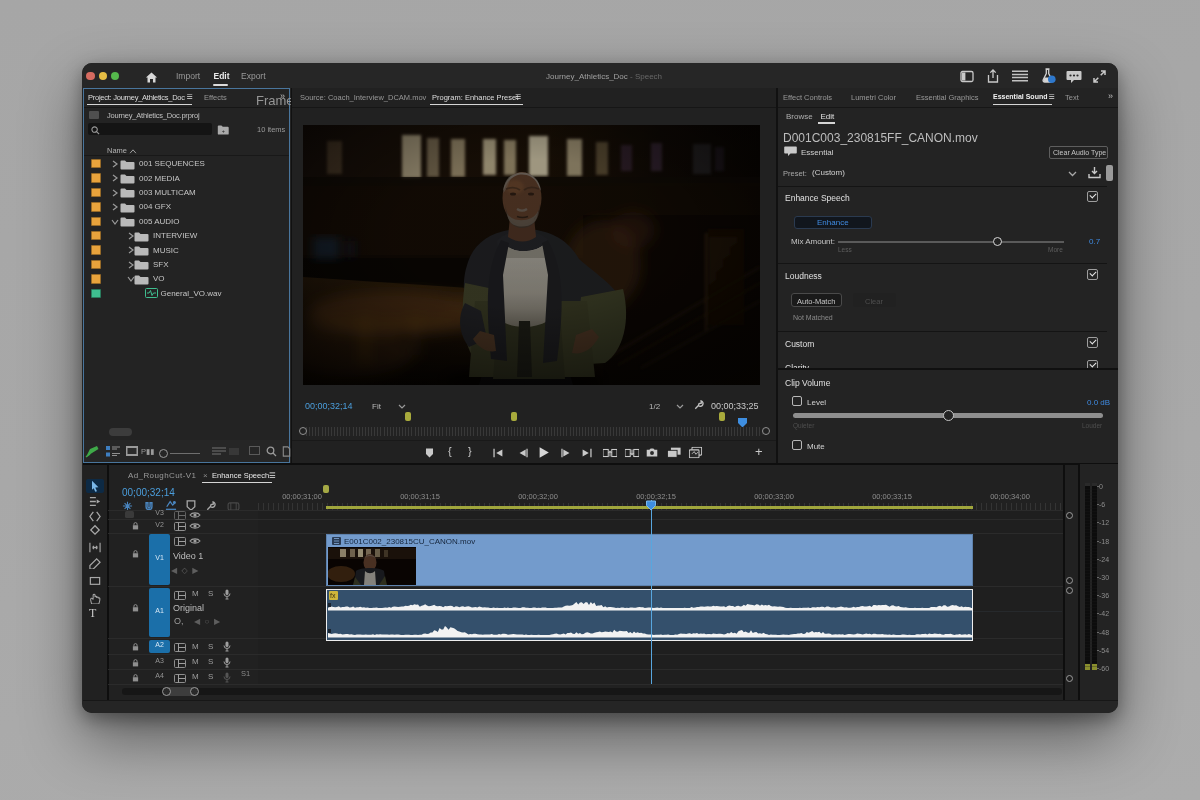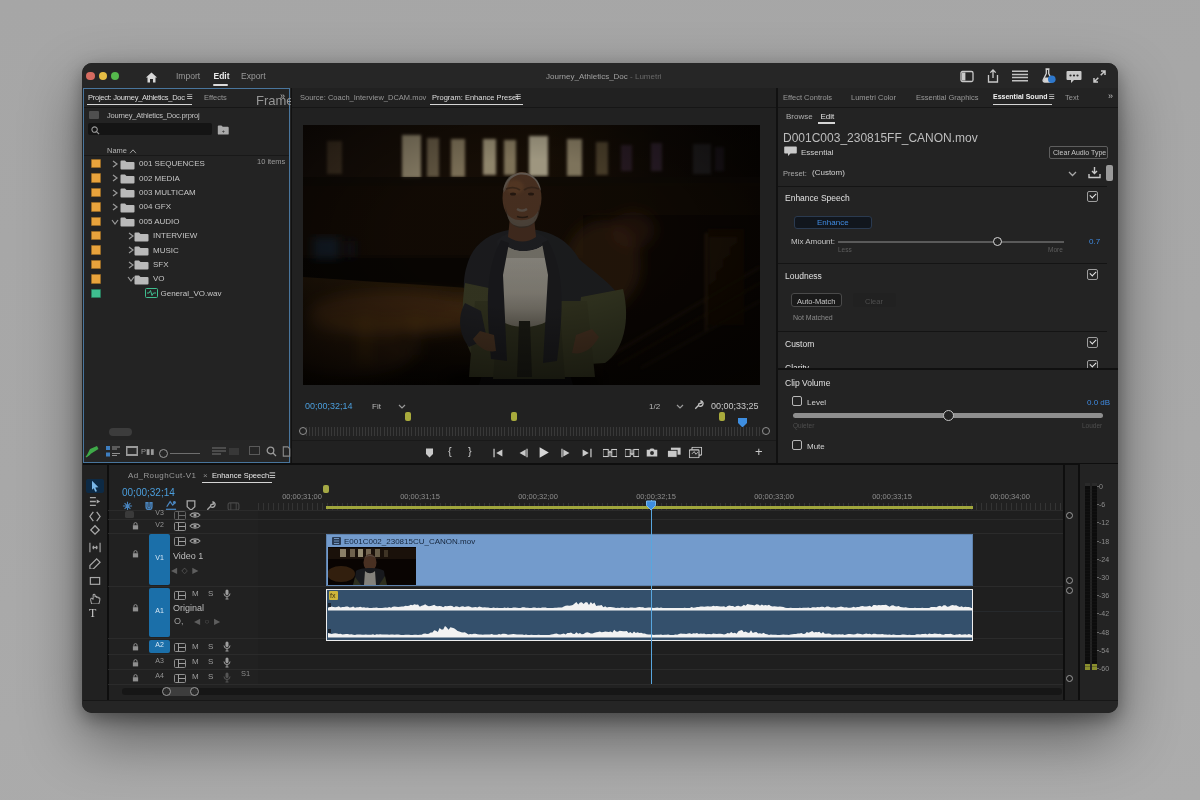--- a/index.html
+++ b/index.html
@@ -28,21 +28,21 @@
   <div class="abs" style="left:86.3px;top:71.6px;width:8.5px;height:8.5px;border-radius:50%;background:#d66b60;"></div>
   <div class="abs" style="left:98.6px;top:71.6px;width:8.5px;height:8.5px;border-radius:50%;background:#e5bd44;"></div>
   <div class="abs" style="left:110.8px;top:71.6px;width:8.5px;height:8.5px;border-radius:50%;background:#55b74c;"></div>
   <svg class="abs" style="left:145px;top:71px;" width="13" height="13" viewBox="0 0 14 14">
       <path d="M7 1.5 L13 7 L11.3 7 L11.3 12.5 L8.6 12.5 L8.6 8.6 L5.4 8.6 L5.4 12.5 L2.7 12.5 L2.7 7 L1 7 Z" fill="#d8d8d8"></path>
     </svg>
   <div class="txt" style="left:176px;top:71px;font-size:8.5px;color:#9a9a9a;">Import</div>
   <div class="txt" style="left:213.5px;top:71px;font-size:8.5px;color:#e9e9e9;font-weight:bold;">Edit</div>
   <div class="abs" style="left:213px;top:84px;width:15px;height:1.8px;background:#dcdcdc;border-radius:1px;"></div>
   <div class="txt" style="left:241px;top:71px;font-size:8.5px;color:#9a9a9a;">Export</div>
-  <div class="txt" style="left:546px;top:72px;font-size:8px;color:#a0a0a0;">Journey_Athletics_Doc <span style="color:#686868;">- Lumetri</span></div>
+  <div class="txt" style="left:546px;top:72px;font-size:8px;color:#a0a0a0;">Journey_Athletics_Doc <span style="color:#686868;">- Speech</span></div>
 
   <svg class="abs" style="left:960px;top:70px;" width="14" height="13" viewBox="0 0 14 13">
       <rect x="1" y="1.5" width="12" height="10" rx="1.5" fill="none" stroke="#c9c9c9" stroke-width="1.3"></rect>
       <rect x="2" y="2.5" width="3.4" height="8" fill="#c9c9c9"></rect>
     </svg>
   <svg class="abs" style="left:986px;top:69px;" width="14" height="15" viewBox="0 0 14 15">
       <path d="M2.5 6 L2.5 13 L11.5 13 L11.5 6" fill="none" stroke="#c9c9c9" stroke-width="1.3"></path>
       <path d="M7 1 L7 9 M4.3 3.6 L7 1 L9.7 3.6" fill="none" stroke="#c9c9c9" stroke-width="1.3"></path>
     </svg>
   <svg class="abs" style="left:1012px;top:70px;" width="16" height="12" viewBox="0 0 16 12">
@@ -77,21 +77,21 @@
 
   <div class="abs" style="left:87.5px;top:122.5px;width:124px;height:12.5px;background:#141414;border-radius:2px;"></div>
   <svg class="abs" style="left:91px;top:125.5px;" width="9" height="9" viewBox="0 0 10 10">
       <circle cx="4" cy="4" r="3" fill="none" stroke="#9a9a9a" stroke-width="1.2"></circle>
       <path d="M6.2 6.2 L9 9" stroke="#9a9a9a" stroke-width="1.2"></path>
     </svg>
   <svg class="abs" style="left:216.5px;top:124.5px;" width="12.5" height="10" viewBox="0 0 13 11">
       <path d="M.5 1.5 A1 1 0 0 1 1.5 .5 H4.5 L6 2 H11.5 A1 1 0 0 1 12.5 3 V9.5 A1 1 0 0 1 11.5 10.5 H1.5 A1 1 0 0 1 .5 9.5 Z" fill="#aaaaaa"></path>
       <text x="6.5" y="8.5" font-size="6" fill="#222" text-anchor="middle" font-family="Liberation Sans">+</text>
     </svg>
-  <div class="txt" style="left:257px;top:125px;font-size:7.5px;color:#9a9a9a;margin-top:32px;">10 items</div>
+  <div class="txt" style="left:257px;top:125px;font-size:7.5px;color:#9a9a9a;">10 items</div>
 
   <div class="txt" style="left:107px;top:145.5px;font-size:7.5px;color:#b2b2b2;">Name</div>
   <svg class="abs" style="left:128.5px;top:148.5px;" width="8" height="5" viewBox="0 0 9 6">
       <path d="M1 5 L4.5 1 L8 5" fill="none" stroke="#9e9e9e" stroke-width="1.2"></path>
     </svg>
   <div class="abs" style="left:84px;top:155px;width:205px;height:1px;background:#181818;"></div>
 
   <div id="projrows">
       <div class="abs" style="left:91px;top:158.9px;width:9.5px;height:9.5px;border-radius:1px;background:#e8a33c;border:1px solid rgba(0,0,0,.35);"></div>
       <svg class="abs" style="left:112px;top:160px;" width="6" height="8" viewBox="0 0 6 8">

